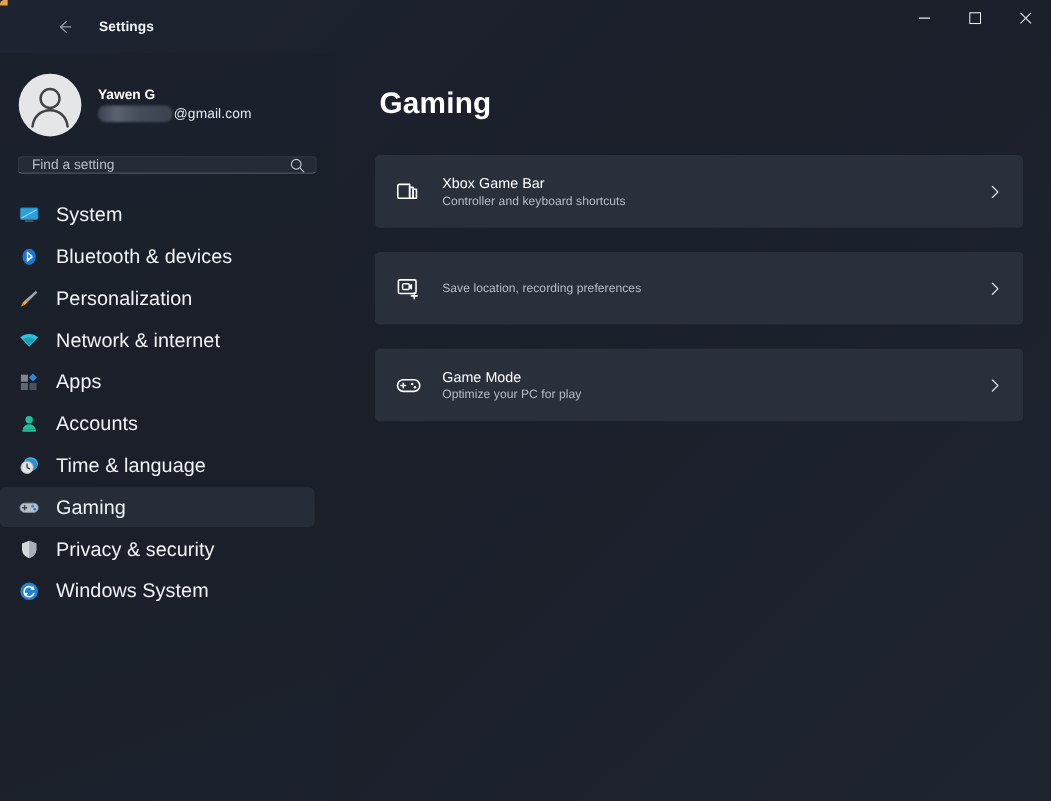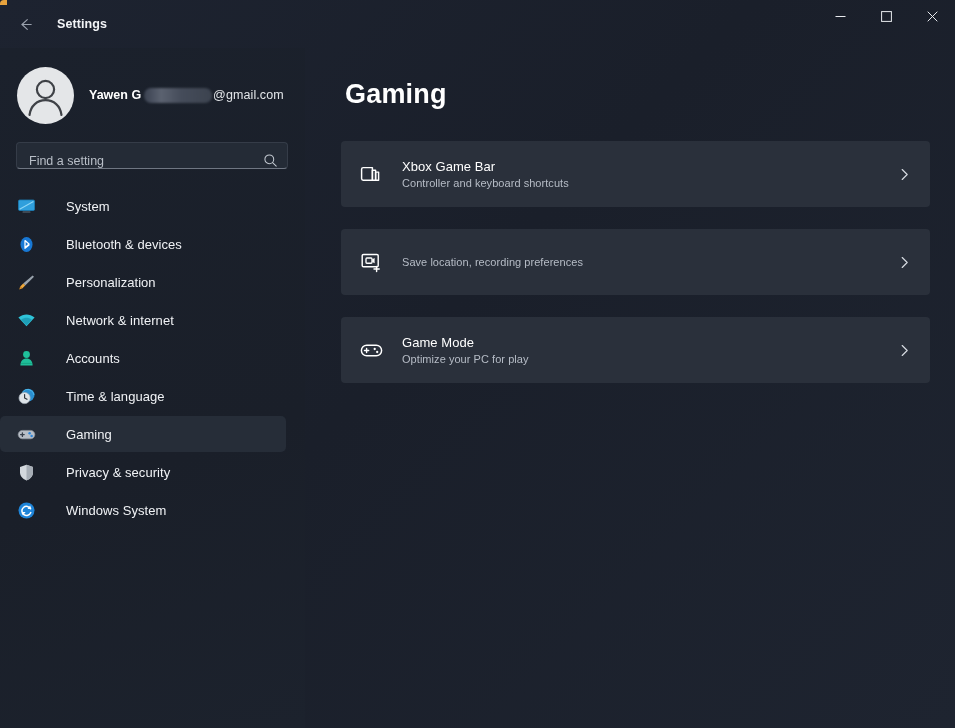--- a/index.html
+++ b/index.html
@@ -39,20 +39,21 @@
   }
 
   
   #titlebar {
     height: 48px;
     flex: 0 0 48px;
     display: flex;
     align-items: center;
     position: relative;
     z-index: 20;
+    padding-left: 33px;
   }
   #back-button {
     width: 36px; height: 36px;
     margin-left: 7px;
     border-radius: 5px;
     display: flex; align-items: center; justify-content: center;
     cursor: pointer;
   }
   #back-button svg { display: block; }
   #app-title {
@@ -105,21 +106,21 @@
     border-radius: 50%;
     background: #e4e6e8;
     display: flex; align-items: flex-end; justify-content: center;
     overflow: hidden;
     flex: 0 0 57px;
     cursor: pointer;
   }
   #account-text {
     margin-left: 15px;
     display: flex;
-    flex-direction: row;
+    flex-direction: column;
     justify-content: center;
     gap: 3px;
   }
   #account-name {
     font-size: 12.5px;
     font-weight: 700;
     color: #ffffff;
   }
   #account-email-row {
     display: flex;
@@ -136,27 +137,27 @@
     filter: blur(1.1px);
     margin-right: 1px;
   }
   #email-domain { letter-spacing: .1px; }
 
   
   #search-wrap {
     padding: 14px 17px 0 16px;
   }
   #search-box {
-    height: 27px;
+    height: 16px;
     background: #242b36;
     border: 1px solid #353c48;
     border-bottom: 1px solid #6f7682;
     border-radius: 4px;
     display: flex;
-    align-items: flex-end;
+    align-items: flex-start;
     padding: 0 9px 0 12px;
     cursor: text;
   }
   #search-input {
     flex: 1 1 auto;
     background: transparent;
     border: 0;
     outline: none;
     color: #d6dae0;
     font-family: "Liberation Sans", sans-serif;
@@ -181,22 +182,22 @@
     cursor: pointer;
   }
   .nav-item.selected { background: #262d38; }
   .nav-icon {
     width: 20px; height: 20px;
     flex: 0 0 20px;
     display: flex; align-items: center; justify-content: center;
   }
   .nav-icon svg { display: block; }
   .nav-label {
-    margin-left: 30px;
-    font-size: 13px;
+    margin-left: 15px;
+    font-size: 18px;
     color: #f0f2f5;
     letter-spacing: .05px;
     white-space: nowrap;
   }
 
   
   #content {
     flex: 1 1 auto;
     min-width: 0;
     padding: 0 25px 0 36px;
@@ -367,20 +368,32 @@
 
           <span class="nav-icon">
             <svg width="19" height="19" viewBox="0 0 19 19">
               <path d="M1.4 6.6 C4 4.5 6.7 3.6 9.5 3.6 C12.3 3.6 15 4.5 17.6 6.6 L9.5 15.2 Z" fill="#2fc3d8"></path>
               <path d="M4.2 8.6 C6 7.3 7.7 6.7 9.5 6.7 C11.3 6.7 13 7.3 14.8 8.6 L9.5 14.4 Z" fill="#1e9fb8"></path>
             </svg>
           </span>
           <span class="nav-label">Network &amp; internet</span>
         </div>
 
+        <div class="nav-item">
+
+          <span class="nav-icon">
+            <svg width="19" height="19" viewBox="0 0 19 19">
+              <rect x="2" y="2.6" width="6.4" height="6.4" fill="#7c8795"></rect>
+              <rect x="2" y="10.2" width="6.4" height="6.4" fill="#5d6875"></rect>
+              <rect x="9.8" y="10.2" width="6.4" height="6.4" fill="#49525e"></rect>
+              <rect x="12.9" y="1.6" width="5.1" height="5.1" transform="rotate(45 12.9 1.6)" fill="#2f86d8"></rect>
+            </svg>
+          </span>
+          <span class="nav-label">Apps</span>
+        </div>
 
         <div class="nav-item">
 
           <span class="nav-icon">
             <svg width="19" height="19" viewBox="0 0 19 19">
               <circle cx="9.5" cy="5.5" r="3.4" fill="#1fbf9a"></circle>
               <path d="M3.4 16.6 C3.4 11.9 6 9.6 9.5 9.6 C13 9.6 15.6 11.9 15.6 16.6 Z" fill="#1fbf9a"></path>
               <path d="M4.1 14.4 H14.9" stroke="#16a583" stroke-width="1"></path>
             </svg>
           </span>

